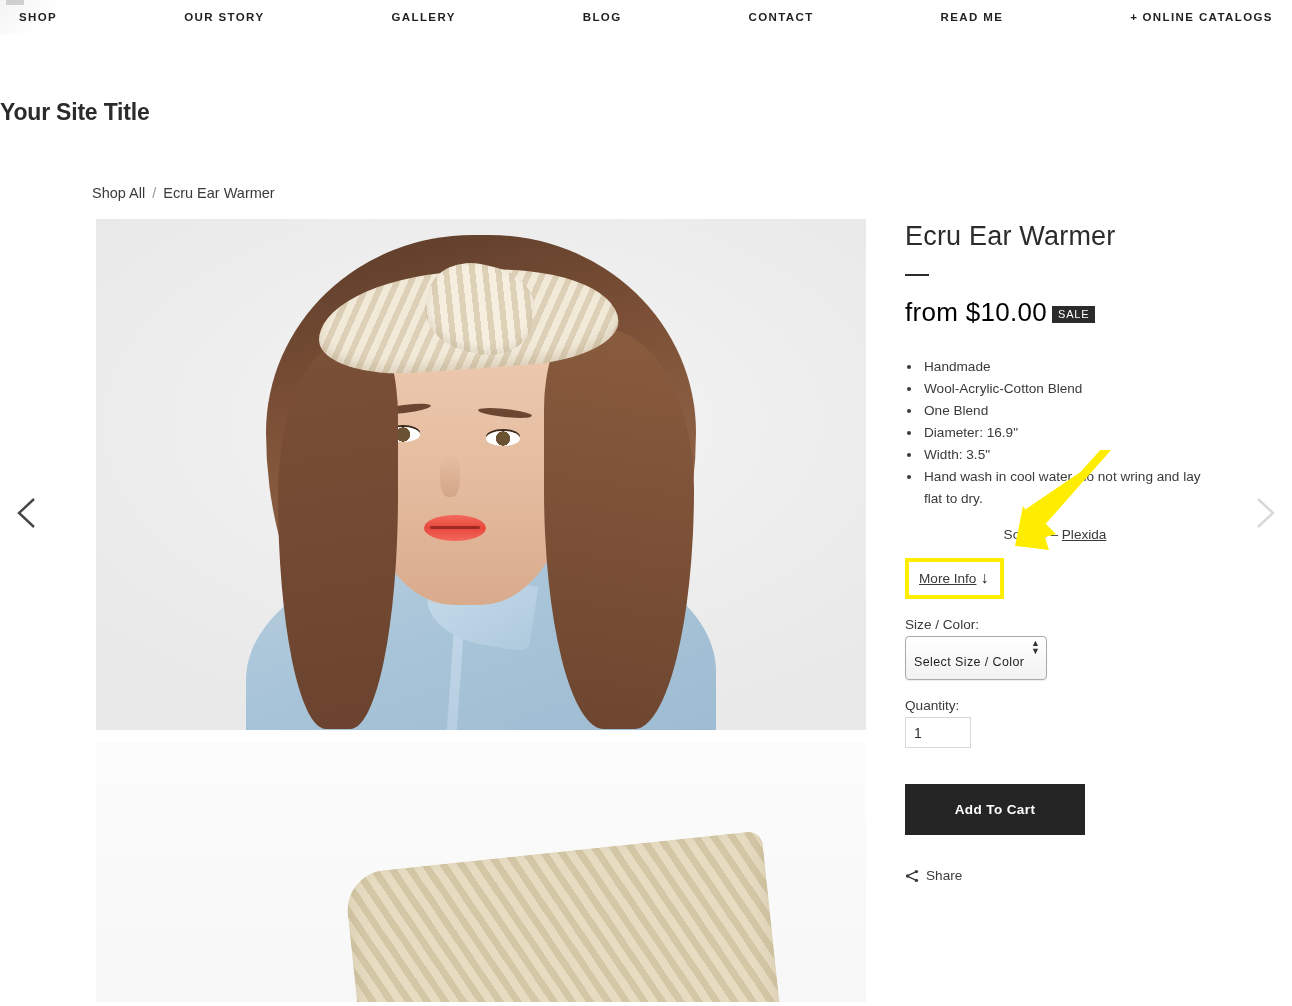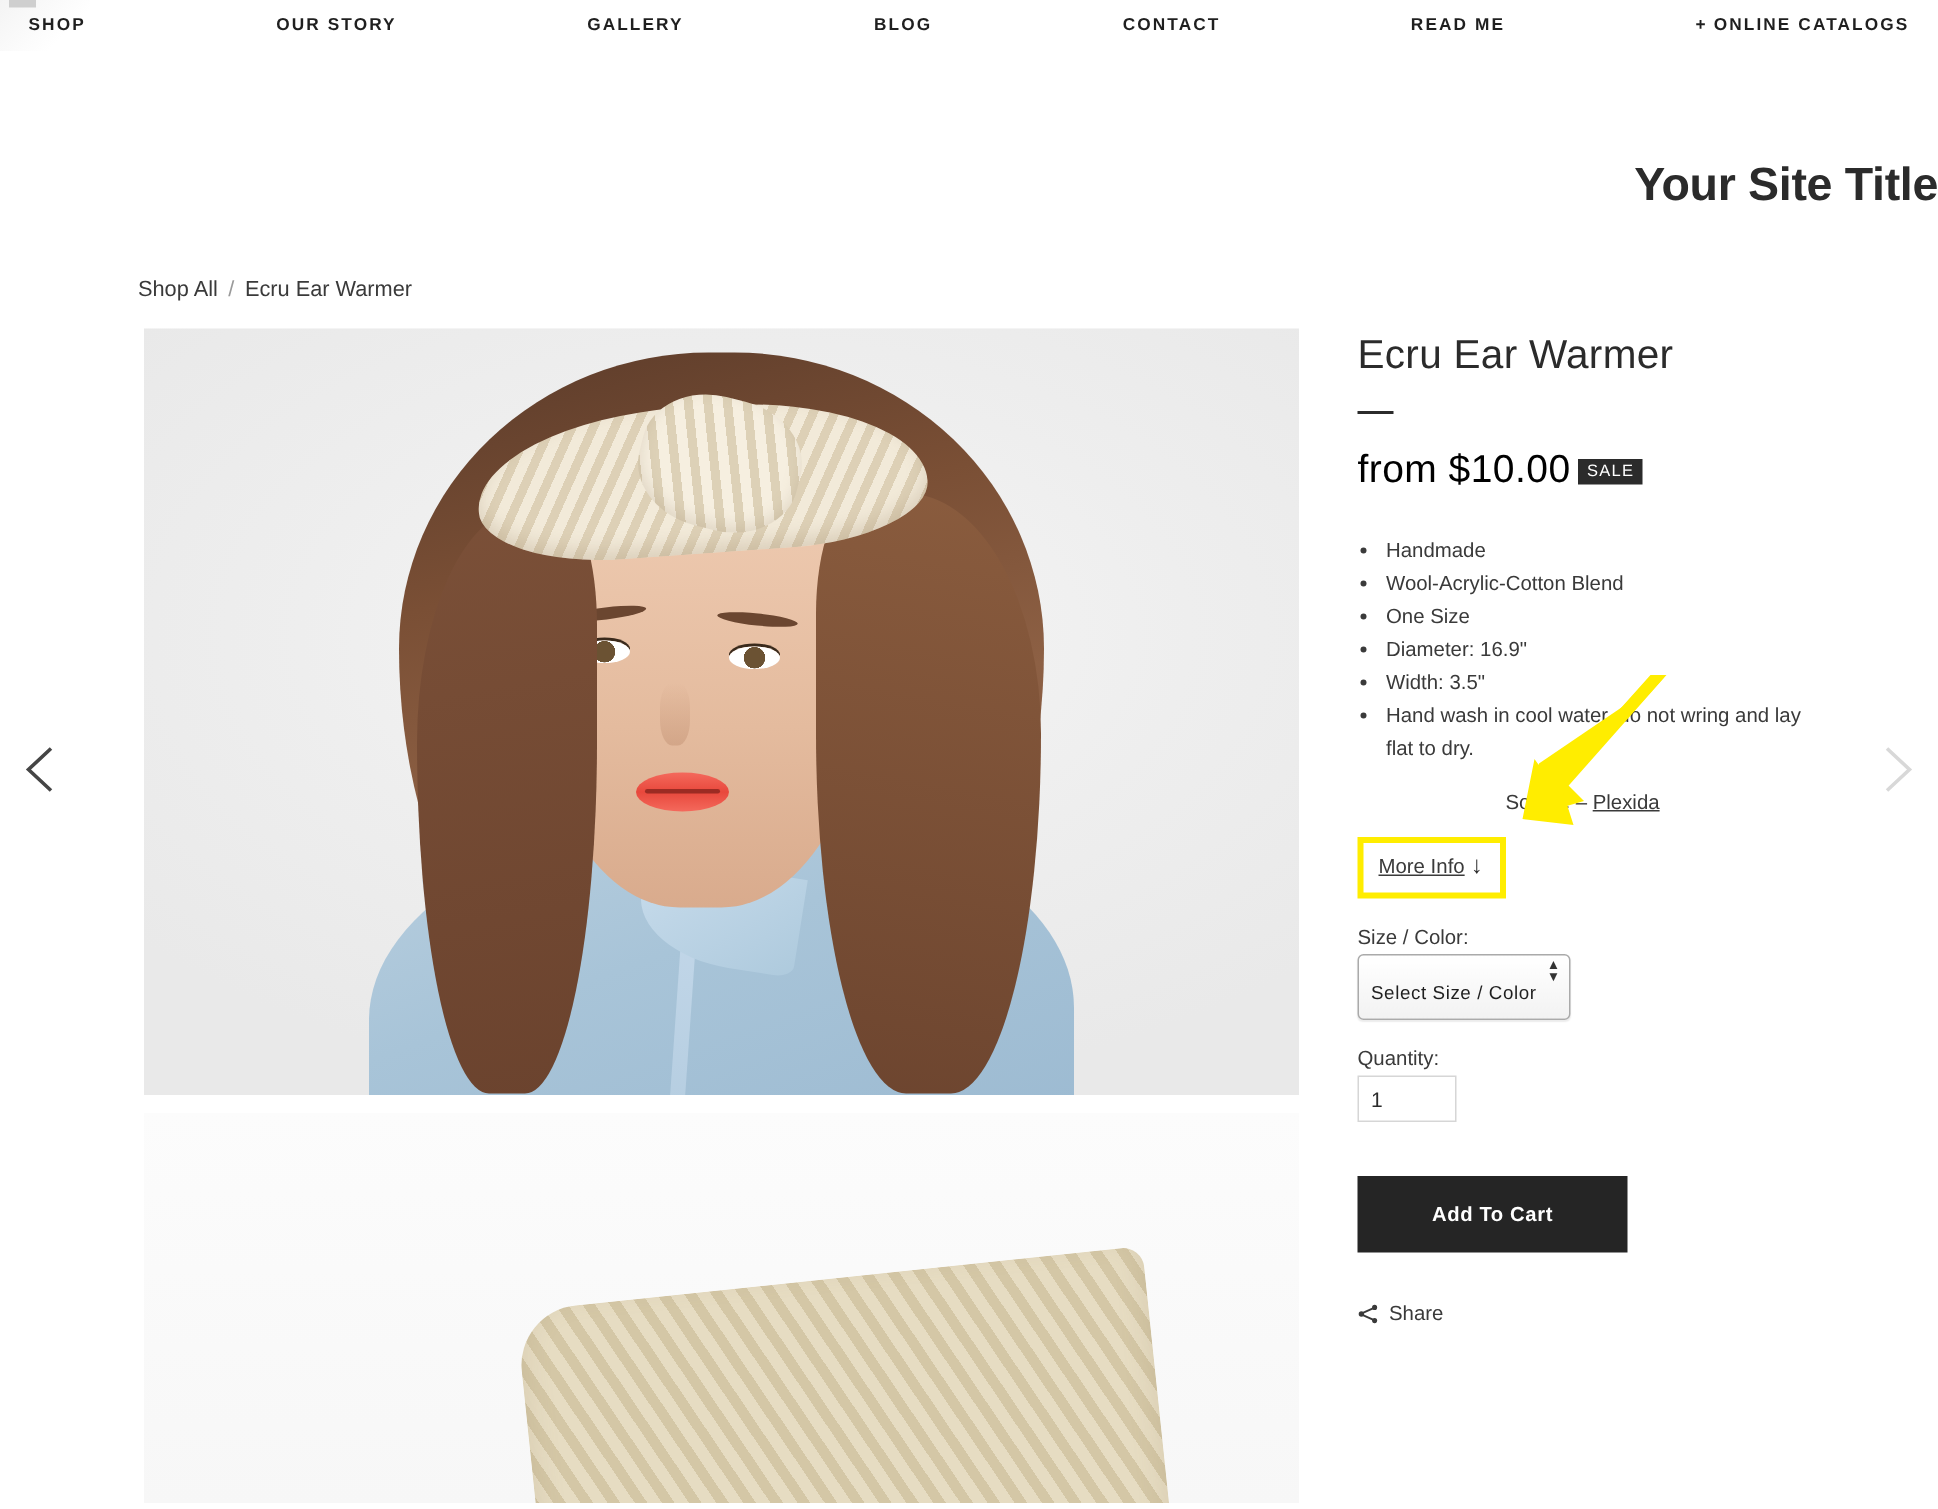--- a/index.html
+++ b/index.html
@@ -60,22 +60,22 @@
     cursor: pointer;
   }
   .nav-item .plus { margin-right: 4px; font-weight: bold; }
 
   
   .site-title {
     position: absolute;
     top: 84px;
     left: 0;
     width: 1292px;
-    text-align: right;
-    font-size: 31px;
+    text-align: left;
+    font-size: 23px;
     font-weight: bold;
     letter-spacing: -0.2px;
     color: #2b2b2b;
   }
 
   
   .breadcrumb {
     position: absolute;
     left: 92px;
     top: 185px;
@@ -449,21 +449,21 @@
   <div class="rule"></div>
 
   <div class="price-row">
     <span class="price">from $10.00</span>
     <span class="sale-badge">SALE</span>
   </div>
 
   <ul class="specs">
     <li>Handmade</li>
     <li>Wool-Acrylic-Cotton Blend</li>
-    <li>One Size</li>
+    <li>One Blend</li>
     <li>Diameter: 16.9"</li>
     <li>Width: 3.5"</li>
     <li>Hand wash in cool water, do not wring and lay flat to dry.</li>
   </ul>
 
   <p class="source-line">
     <span>Source –</span>
     <a href="#">Plexida</a>
   </p>
 

